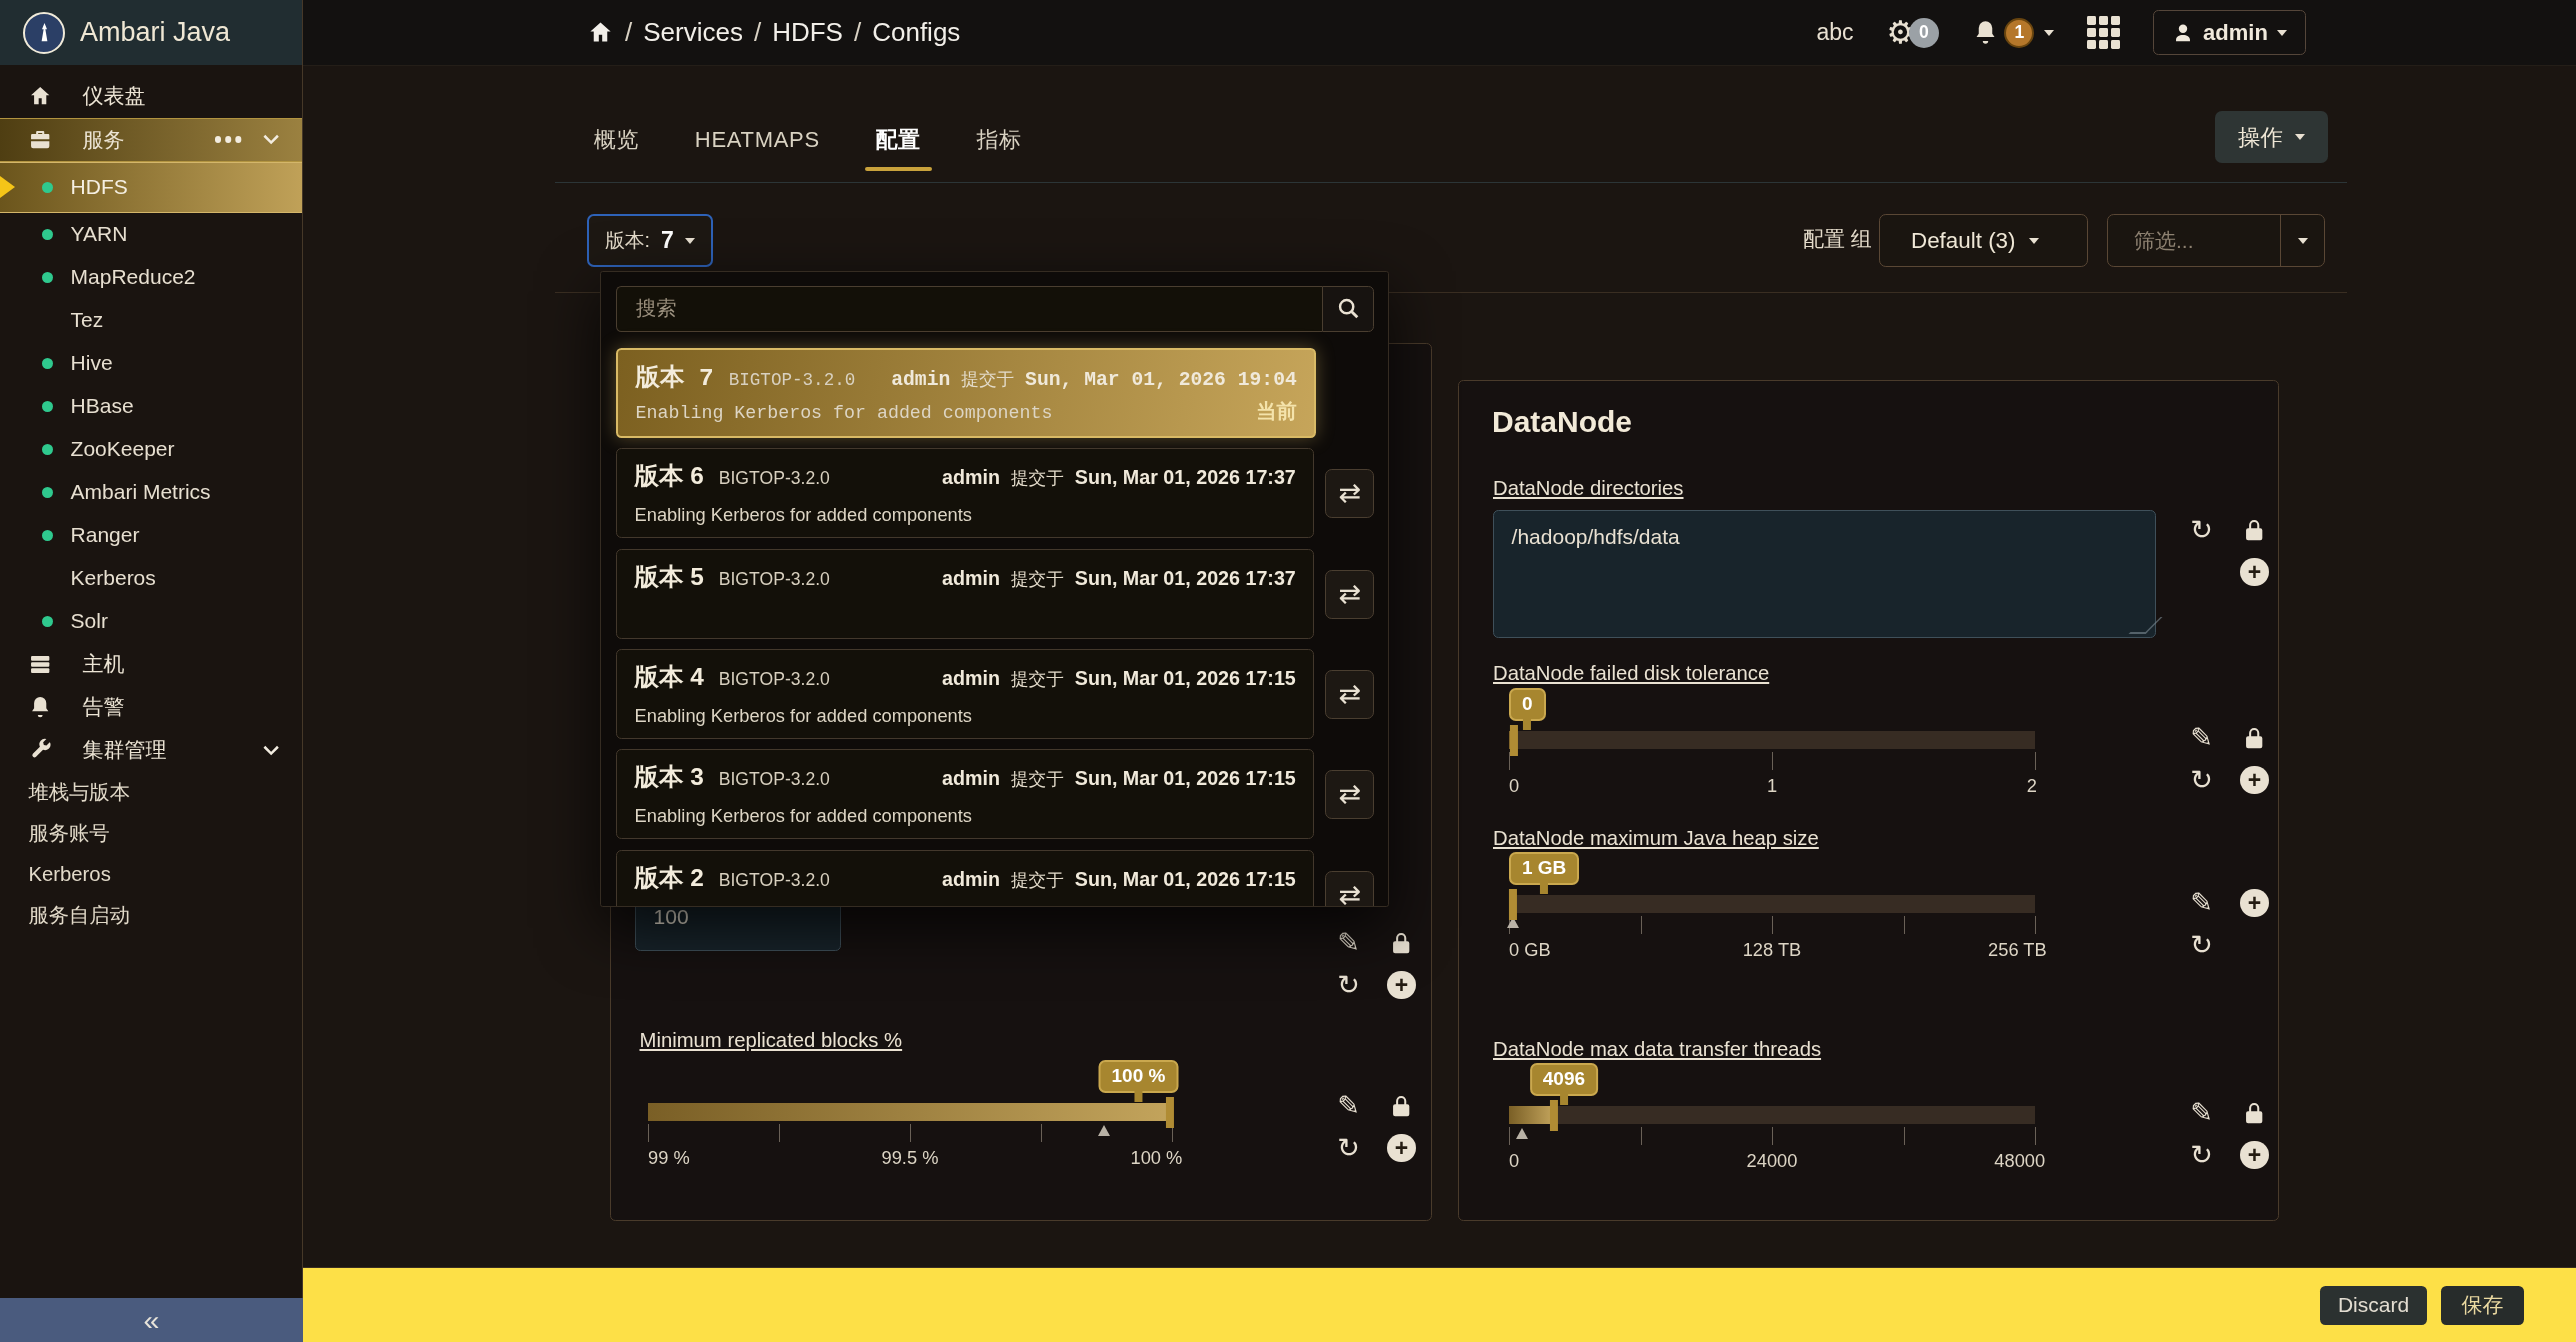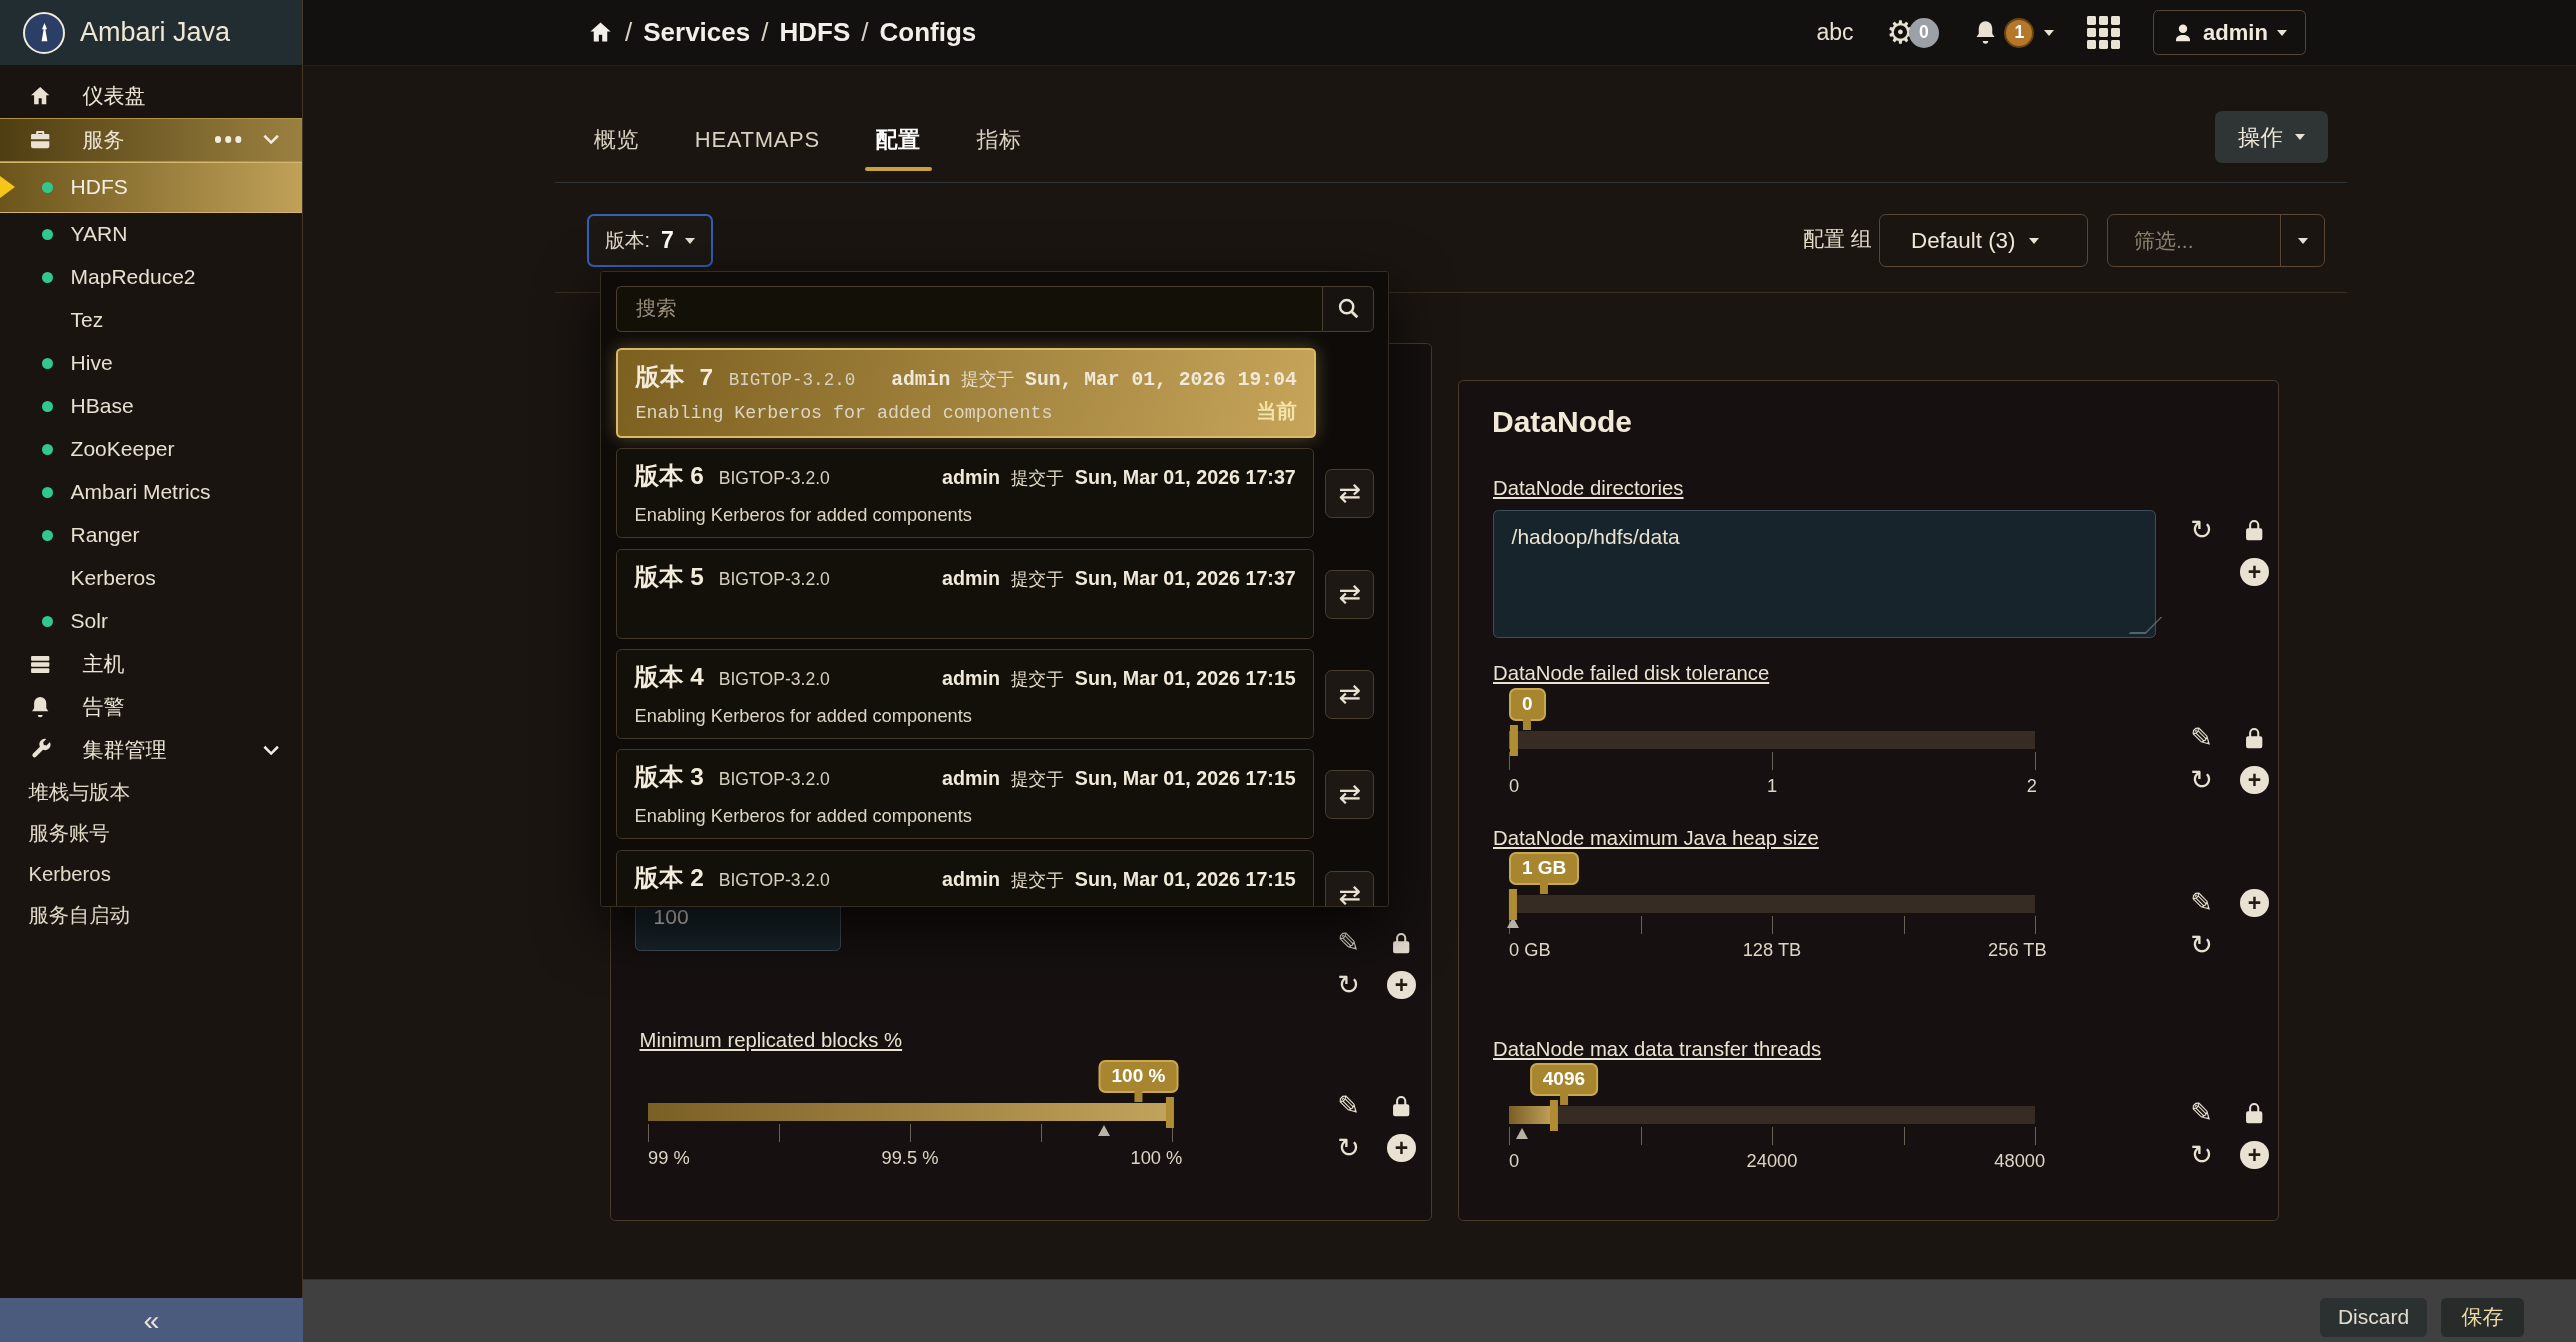--- a/index.html
+++ b/index.html
@@ -27,21 +27,21 @@
   .service-row.active{height:49px;background:linear-gradient(90deg,#6b551c,#c0a158);border-top:1.4px solid #d4b66a;border-bottom:1.4px solid #d4b66a;color:#f5efe2;}
   .service-row.active::before{content:"";position:absolute;left:0;top:50%;transform:translateY(-50%);
     border-top:11.5px solid transparent;border-bottom:11.5px solid transparent;border-left:15px solid #f5c518;}
   .sub-row{height:41px;display:flex;align-items:center;padding-left:28.5px;font-size:20.3px;color:#e2dac9;cursor:pointer;}
   .collapse-bar{position:absolute;bottom:0;left:0;width:303px;height:45px;background:#4a5b7e;display:flex;align-items:center;justify-content:center;font-size:28.5px;color:#e8e4da;cursor:pointer;}
 
   
   .topbar{position:absolute;left:303px;top:0;right:0;height:65px;background:#131110;border-bottom:0.7px solid #241e18;}
   .breadcrumb{position:absolute;left:284px;top:0;height:65px;display:flex;align-items:center;gap:11px;font-size:26px;color:#f2efe9;}
   .crumb-sep{color:#d9d2c4;}
-  .crumb-link{cursor:pointer;font-weight:bold;}
+  .crumb-link{cursor:pointer;}
   .top-right{position:absolute;right:270px;top:0;height:65px;display:flex;align-items:center;gap:33px;}
   .cluster-name{font-size:23px;color:#e9e1d2;}
   .badge-wrap{position:relative;display:flex;align-items:center;cursor:pointer;}
   .gear-glyph{font-size:31px;color:#e9e1d2;line-height:1;}
   .badge{min-width:30px;height:30px;border-radius:50%;display:flex;align-items:center;justify-content:center;font-size:17.6px;font-weight:bold;color:#fff;box-sizing:border-box;}
   .badge.gray{background:#9ba1a6;margin-left:-5.4px;}
   .badge.orange{background:#b5772a;border:2px solid #69450f;margin-left:-4.1px;}
   .caret{width:0;height:0;border-left:6.8px solid transparent;border-right:6.8px solid transparent;border-top:8.1px solid #e9e1d2;}
   .caret.small{border-left-width:5.4px;border-right-width:5.4px;border-top-width:6.8px;}
   .grid-icon{display:grid;grid-template-columns:repeat(3,8.8px);grid-auto-rows:8.8px;gap:3.4px;cursor:pointer;}
@@ -121,21 +121,21 @@
   .vsub{font-size:17.6px;color:#e4dccb;}
   .vdate{font-size:19.7px;font-weight:bold;color:#f0e9da;}
   .nrow{display:flex;align-items:baseline;}
   .vnotes{font-size:18.3px;color:#ddd5c4;}
   .vcurrent{margin-left:auto;font-size:20.3px;font-weight:bold;color:#f4e3ab;}
   .vcompare{width:47px;height:47px;border:1.4px solid #4a3e30;border-radius:6.8px;background:#1d1813;color:#e9e1d2;
     font-size:27px;display:flex;align-items:center;justify-content:center;cursor:pointer;flex:none;}
   .vspacer{width:47px;flex:none;}
 
   
-  .footer-bar{position:absolute;left:303px;right:0;bottom:0;height:64px;background:#404040;border-top:1.4px solid #3a2e22;box-sizing:border-box;}
+  .footer-bar{position:absolute;left:303px;right:0;bottom:0;height:76px;background:#fde047;border-top:1.4px solid #3a2e22;box-sizing:border-box;}
   .btn{position:absolute;height:39px;border-radius:5.4px;display:flex;align-items:center;justify-content:center;font-size:21px;cursor:pointer;}
   .btn-discard{right:149px;top:17.6px;width:107px;background:#2b3130;color:#e3ddd1;}
   .btn-save{right:52px;top:17.6px;width:83px;background:#272c2b;color:#ead9a1;}
 </style>
 </head>
 <body>
 
 <div class="sidebar">
   <div class="sidebar-header">
     <span class="logo-circle">

